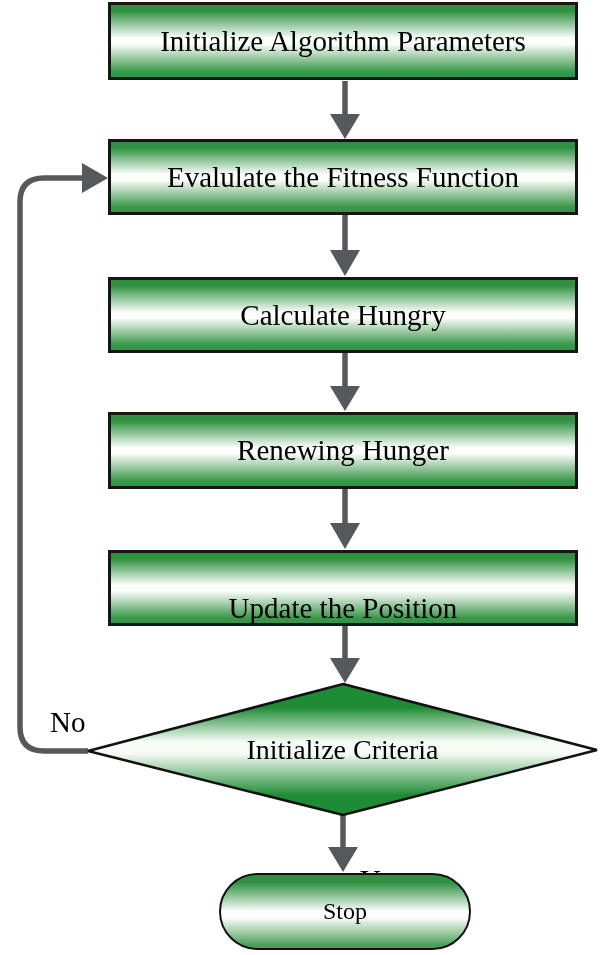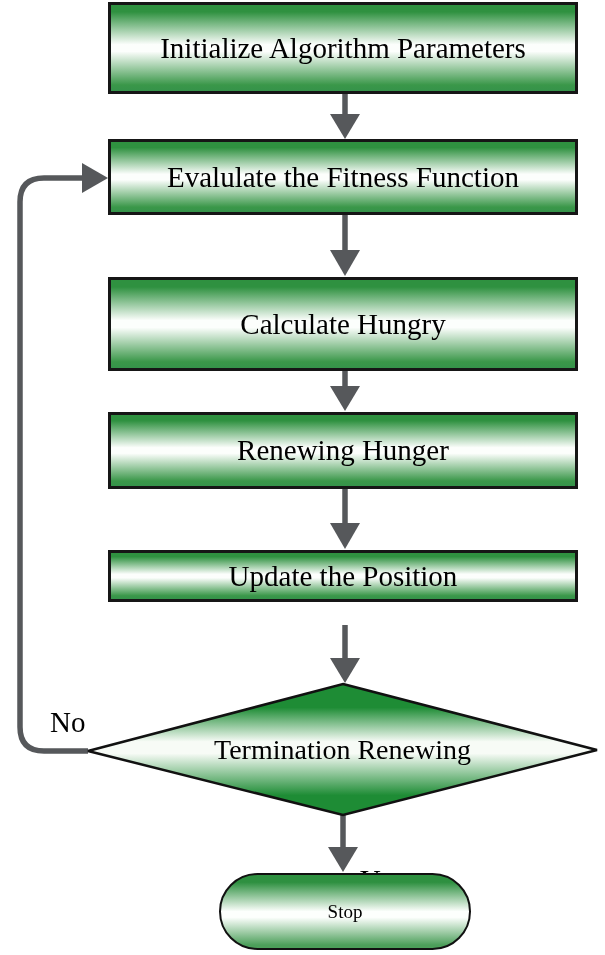--- a/index.html
+++ b/index.html
@@ -26,25 +26,25 @@
       #2f9140 0%, #2f9140 8%,
       #fcfefc 46%, #fcfefc 54%,
       #3a9749 93%, #35934a 100%);
     display: flex;
     align-items: center;
     justify-content: center;
     font-size: 29px;
     line-height: 1;
     text-align: center;
   }
-  #node-init   { top: 2px;   height: 92px; }
+  #node-init   { top: 2px;   height: 78px; }
   #node-eval   { top: 139px; height: 76px; text-align: right; }
-  #node-hungry { top: 277px; height: 94px; }
+  #node-hungry { top: 277px; height: 76px; }
   #node-renew  { top: 412px; height: 77px; }
-  #node-update { top: 550px; height: 52px; }
+  #node-update { top: 550px; height: 76px; align-items: flex-end; }
 
   #arrow-layer {
     position: absolute;
     left: 0; top: 0;
     width: 605px;
     height: 955px;
   }
   #decision-svg {
     position: absolute;
     left: 85px; top: 681px;
@@ -69,21 +69,21 @@
     box-sizing: border-box;
     border: 2.5px solid #111111;
     border-radius: 40px;
     background: linear-gradient(180deg,
       #2e9040 0%, #2e9040 10%,
       #fdfffd 50%, #fdfffd 58%,
       #4c9f5a 96%);
     display: flex;
     align-items: center;
     justify-content: center;
-    font-size: 19px;
+    font-size: 24px;
   }
   .edge-label {
     position: absolute;
     font-size: 29px;
     line-height: 1;
   }
   #edge-label-no  { left: 50px;  top: 708px; text-align: right; }
   #edge-label-yes { left: 360px; top: 830px; margin-top: 36px; }
 </style>
 </head>
@@ -135,21 +135,21 @@
         <stop offset="0.18" stop-color="#1e8c35"></stop>
         <stop offset="0.44" stop-color="#f7fbf6"></stop>
         <stop offset="0.53" stop-color="#f7fbf6"></stop>
         <stop offset="0.85" stop-color="#1e8c35"></stop>
         <stop offset="1" stop-color="#1e8c35"></stop>
       </linearGradient>
     </defs>
     <polygon points="258,3 512,69 258,134 3,70" fill="url(#diamondGrad)" stroke="#111111" stroke-width="2.5"></polygon>
   </svg>
   <div id="decision-text">
-    <span>Termination Renewing</span>
+    <span>Initialize Criteria</span>
   </div>
 
   <div id="edge-label-no" class="edge-label">No</div>
   <div id="edge-label-yes" class="edge-label">Yes</div>
 
   <div id="node-stop">
     <span>Stop</span>
   </div>
 
 </div>

